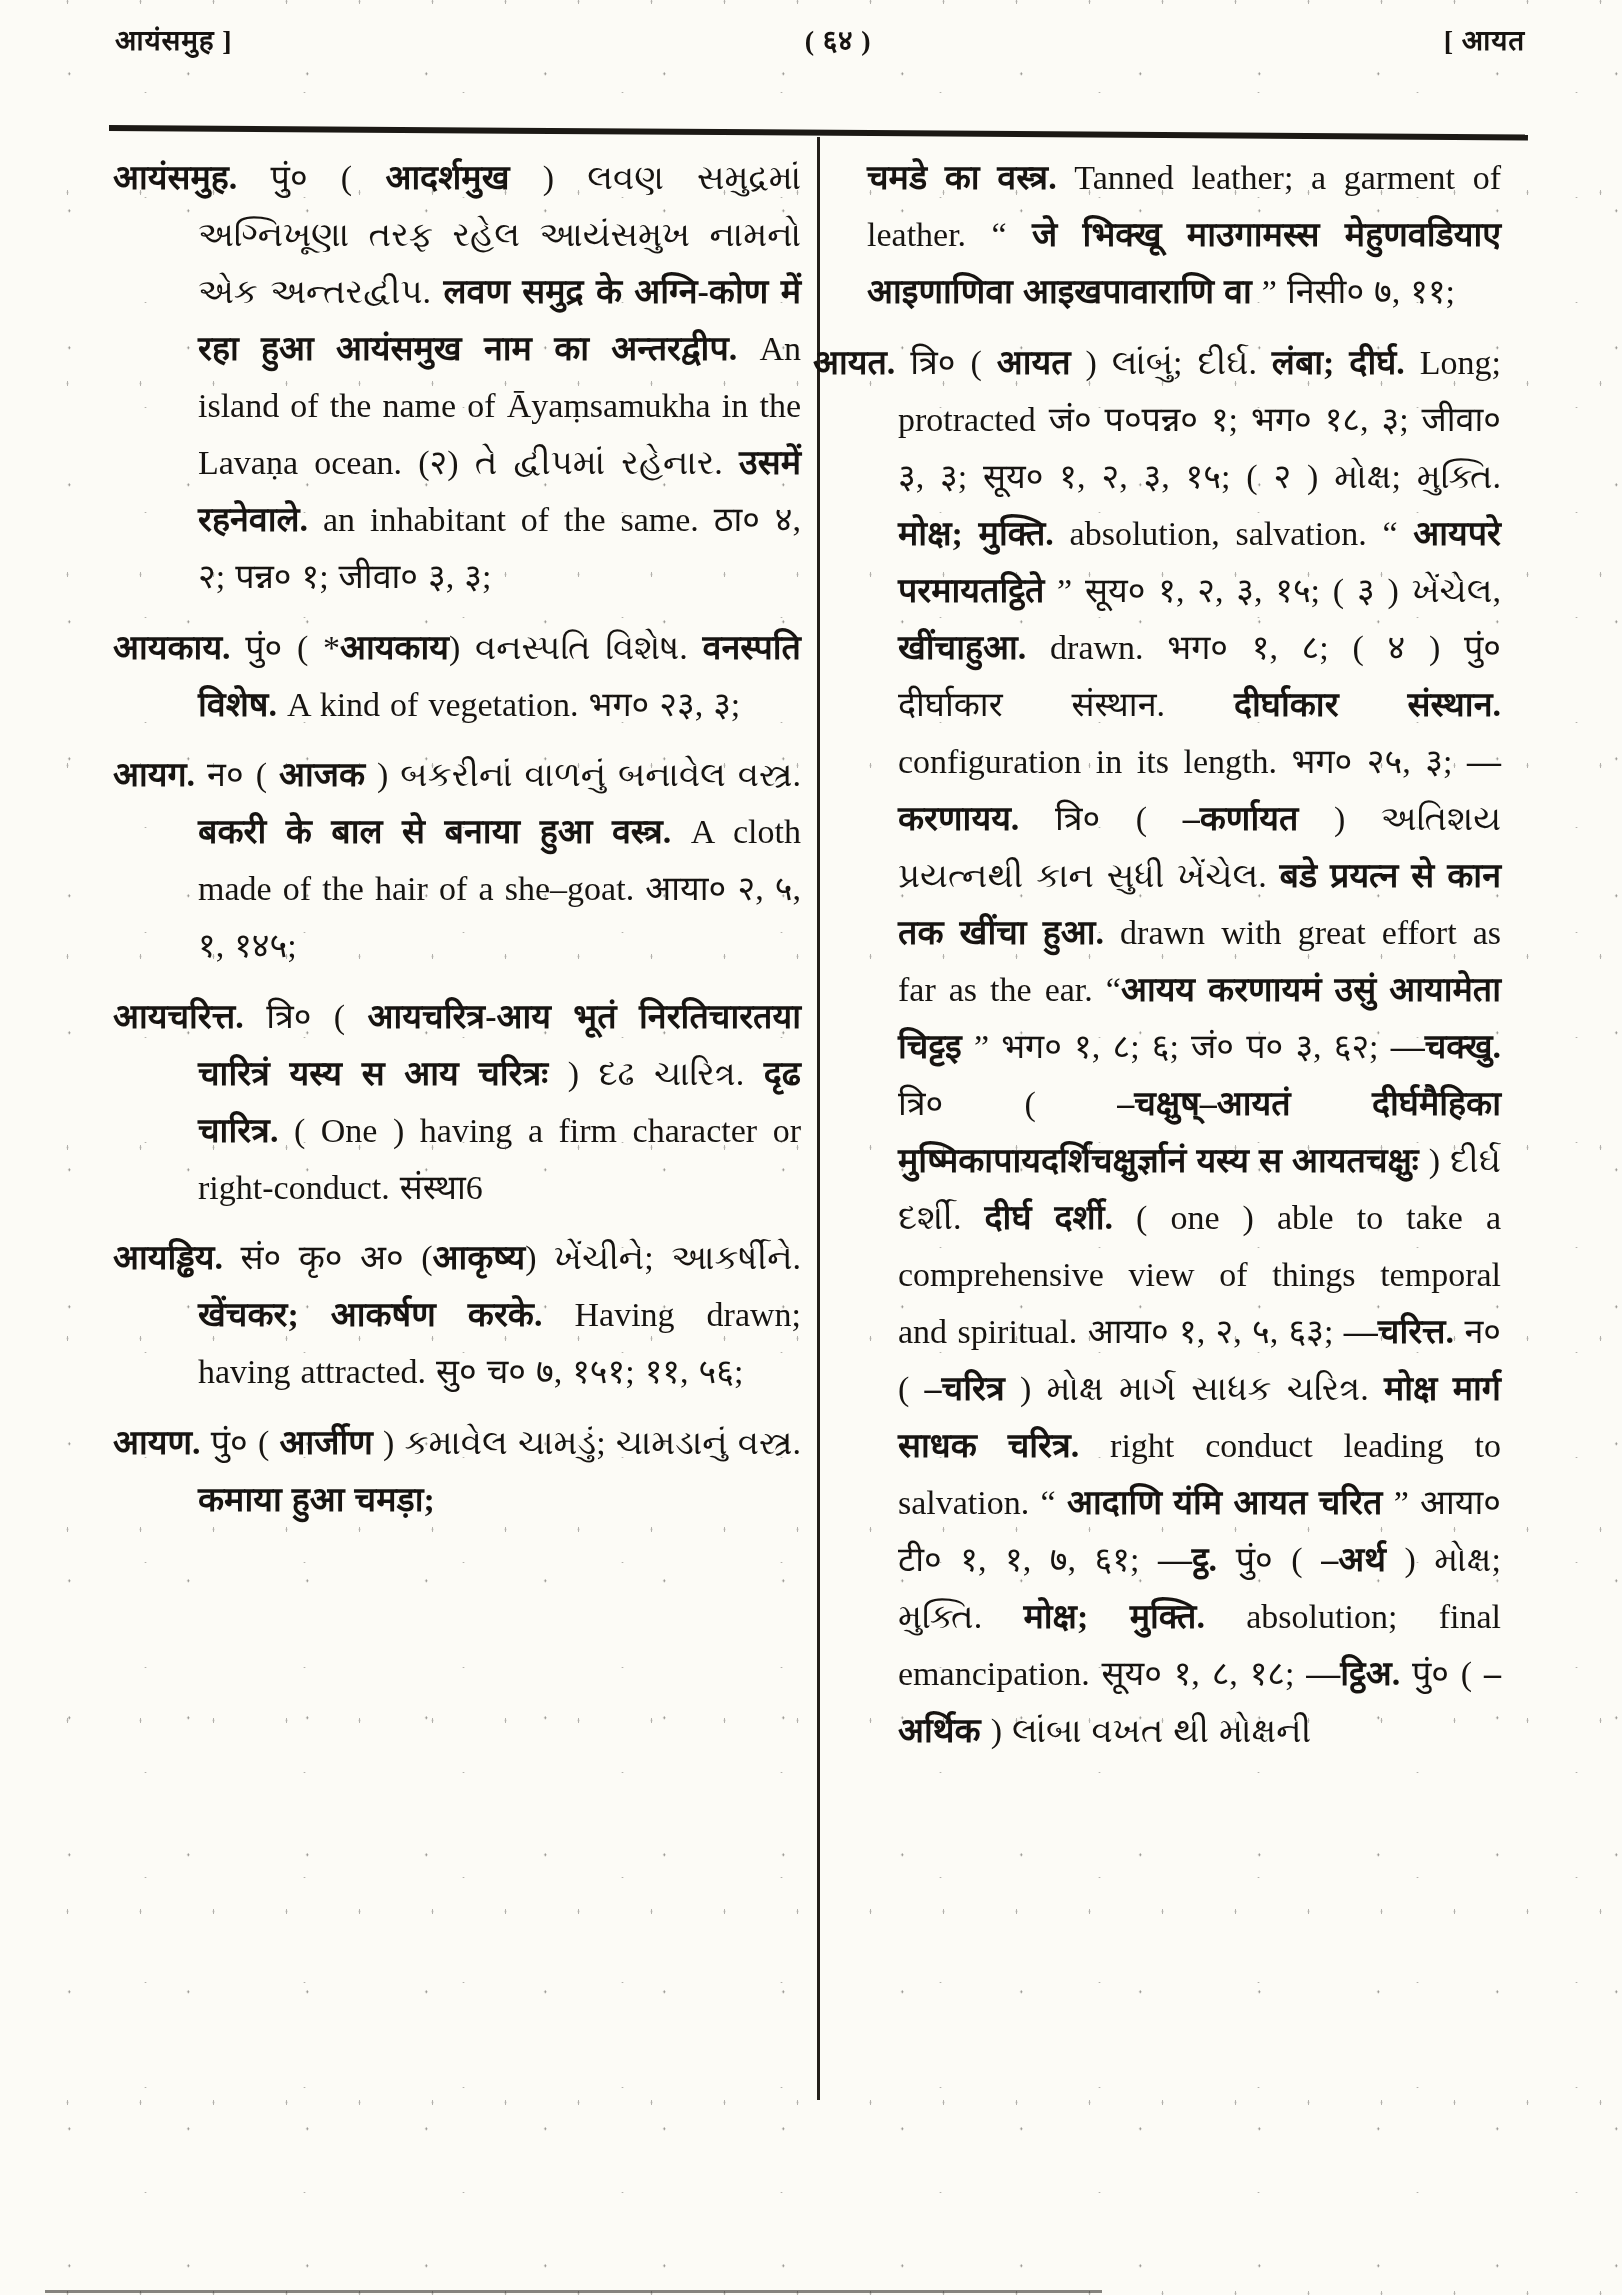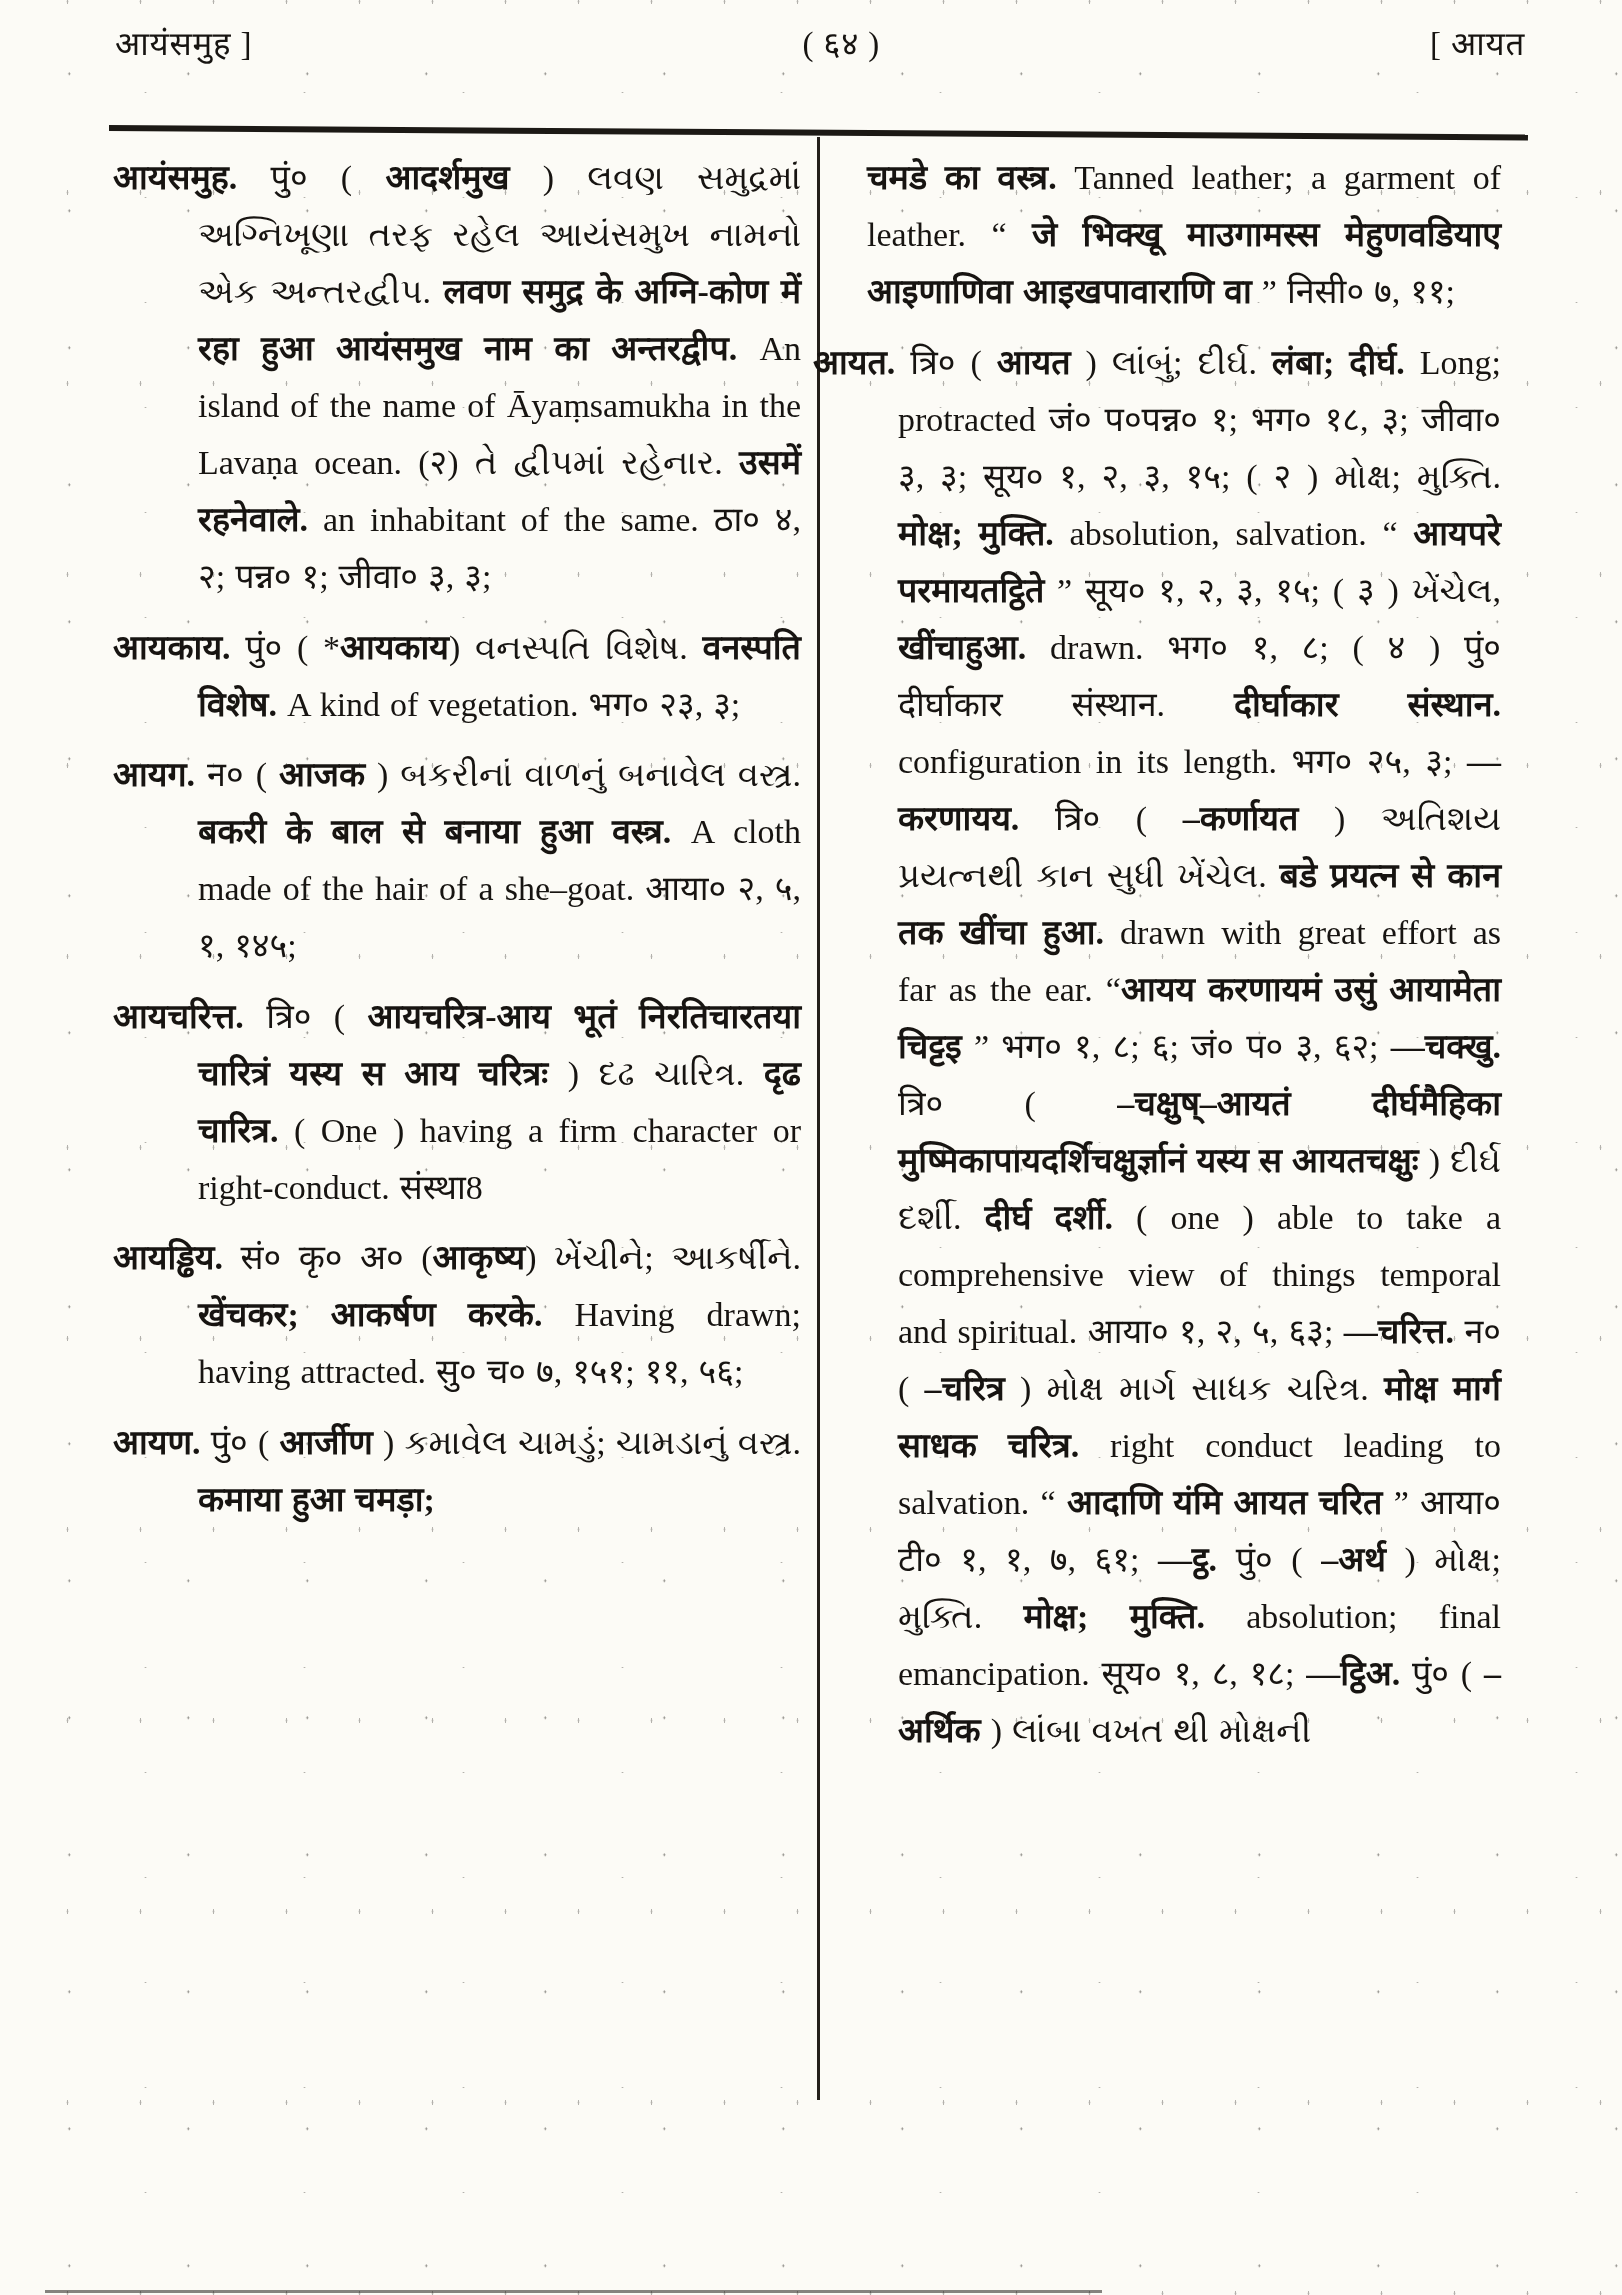--- a/index.html
+++ b/index.html
@@ -14,21 +14,21 @@
     background-size:119px 137px, 159px 105px, 73px 191px;
     background-position:9.8px 5.3px, 66px 40px, 31px 97px;
     font-family:"Liberation Serif", serif;
     color:#171411;
     overflow:hidden;
     position:relative;
   }
   .page-header{
     position:absolute; top:19.6px; left:115px; width:1410px;
     display:flex; justify-content:space-between; align-items:flex-start;
-    font-size:33px; font-weight:normal; letter-spacing:0.8px;
+    font-size:28px; font-weight:bold; letter-spacing:0.8px;
   }
   .header-rule{
     position:absolute; left:109px; top:125px; width:1419px; height:6px;
     background:#1c1915; transform:rotate(0.38deg); transform-origin:left center;
   }
   .column-divider{
     position:absolute; left:817px; top:137px; width:3px; height:1963px;
     background:#241f1a;
   }
   .bottom-edge{
@@ -56,21 +56,21 @@
 </div>
 
 <div class="header-rule"></div>
 <div class="column-divider"></div>
 <div class="bottom-edge"></div>
 
 <div class="col col-left">
   <p class="entry"><span class="b">आयंसमुह. </span><span>पुं० ( </span><span class="b">आदर्शमुख</span><span> ) લવણ સમુદ્રમાં અગ્નિખૂણા તરફ રહેલ આયંસમુખ નામનો એક અન્તરદ્વીપ. </span><span class="b">लवण समुद्र के अग्नि-कोण में रहा हुआ आयंसमुख नाम का अन्तरद्वीप.</span><span> An island of the name of Āyaṃsamukha in the Lavaṇa ocean. (२) તે દ્વીપમાં રહેનાર. </span><span class="b">उसमें रहनेवाले.</span><span> an inhabi­tant of the same. ठा० ४, २; पन्न० १; जीवा० ३, ३;</span></p>
   <p class="entry"><span class="b">आयकाय. </span><span>पुं० ( *</span><span class="b">आयकाय</span><span>) વનસ્પતિ વિશેષ. </span><span class="b">वनस्पति विशेष.</span><span> A kind of vegeta­tion. भग० २३, ३;</span></p>
   <p class="entry"><span class="b">आयग. </span><span>न० ( </span><span class="b">आजक</span><span> ) બકરીનાં વાળનું બનાવેલ વસ્ત્ર. </span><span class="b">बकरी के बाल से बनाया हुआ वस्त्र.</span><span> A cloth made of the hair of a she–goat. आया० २, ५, १, १४५;</span></p>
-  <p class="entry"><span class="b">आयचरित्त. </span><span>त्रि० ( </span><span class="b">आयचरित्र-आय भूतं निरतिचारतया चारित्रं यस्य स आय चरित्रः</span><span> ) દઢ ચારિત્ર. </span><span class="b">दृढ चारित्र.</span><span> ( One ) having a firm character or right-conduct. संस्था8</span></p>
+  <p class="entry"><span class="b">आयचरित्त. </span><span>त्रि० ( </span><span class="b">आयचरित्र-आय भूतं निरतिचारतया चारित्रं यस्य स आय चरित्रः</span><span> ) દઢ ચારિત્ર. </span><span class="b">दृढ चारित्र.</span><span> ( One ) having a firm character or right-conduct. संस्था6</span></p>
   <p class="entry"><span class="b">आयड्ढिय. </span><span>सं० कृ० अ० (</span><span class="b">आकृष्य</span><span>) ખેંચીને; આકર્ષીને. </span><span class="b">खेंचकर; आकर्षण करके.</span><span> Having drawn; having at­tracted. सु० च० ७, १५१; ११, ५६;</span></p>
   <p class="entry"><span class="b">आयण. </span><span>पुं० ( </span><span class="b">आर्जीण</span><span> ) કમાવેલ ચામડું; ચામડાનું વસ્ત્ર. </span><span class="b">कमाया हुआ चमड़ा;</span></p>
 </div>
 
 <div class="col col-right">
   <p class="cont"><span class="b">चमडे का वस्त्र.</span><span> Tanned leather; a garment of leather. “ </span><span class="b">जे भिक्खू माउगामस्स मेहुणवडियाए आइणाणिवा आइखपावाराणि वा</span><span> ” निसी० ७, ११;</span></p>
   <p class="entry"><span class="b">आयत. </span><span>त्रि० ( </span><span class="b">आयत</span><span> ) લાંબું; દીર્ઘ. </span><span class="b">लंबा; दीर्घ.</span><span> Long; protracted जं० प०पन्न० १; भग० १८, ३; जीवा० ३, ३; सूय० १, २, ३, १५; ( २ ) મોક્ષ; મુક્તિ. </span><span class="b">मोक्ष; मुक्ति.</span><span> absolution, salvation. “ </span><span class="b">आयपरे परमायतट्ठिते</span><span> ” सूय० १, २, ३, १५; ( ३ ) ખેંચેલ, </span><span class="b">खींचाहुआ.</span><span> drawn. भग० १, ८; ( ४ ) पुं० दीर्घाकार संस्थान. </span><span class="b">दीर्घाकार संस्थान.</span><span> configuration in its length. भग० २५, ३; </span><span class="b">—करणायय.</span><span> त्रि० ( </span><span class="b">–कर्णायत</span><span> ) અતિશય પ્રયત્નથી કાન સુધી ખેંચેલ. </span><span class="b">बडे प्रयत्न से कान तक खींचा हुआ.</span><span> drawn with great effort as far as the ear. “</span><span class="b">आयय करणायमं उसुं आयामेता चिट्टइ</span><span> ” भग० १, ८; ६; जं० प० ३, ६२; </span><span class="b">—चक्खु.</span><span> त्रि० ( </span><span class="b">–चक्षुष्–आयतं दीर्घमैहिका मुष्मिकापायदर्शिचक्षुर्ज्ञानं यस्य स आयतचक्षुः</span><span> ) દીર્ઘ દર્શી. </span><span class="b">दीर्घ दर्शी.</span><span> ( one ) able to take a comprehensive view of things temporal and spiritual. आया० १, २, ५, ६३; </span><span class="b">—चरित्त.</span><span> न० ( </span><span class="b">–चरित्र</span><span> ) મોક્ષ માર્ગ સાધક ચરિત્ર. </span><span class="b">मोक्ष मार्ग साधक चरित्र.</span><span> right conduct leading to salvation. “ </span><span class="b">आदाणि यंमि आयत चरित</span><span> ” आया० टी० १, १, ७, ६१; </span><span class="b">—ट्ठ.</span><span> पुं० ( </span><span class="b">–अर्थ</span><span> ) મોક્ષ; મુક્તિ. </span><span class="b">मोक्ष; मुक्ति.</span><span> absolution; final emancipa­tion. सूय० १, ८, १८; </span><span class="b">—ट्ठिअ.</span><span> पुं० ( </span><span class="b">–अर्थिक</span><span> ) લાંબા વખત થી મોક્ષની</span></p>
 </div>
 
 

